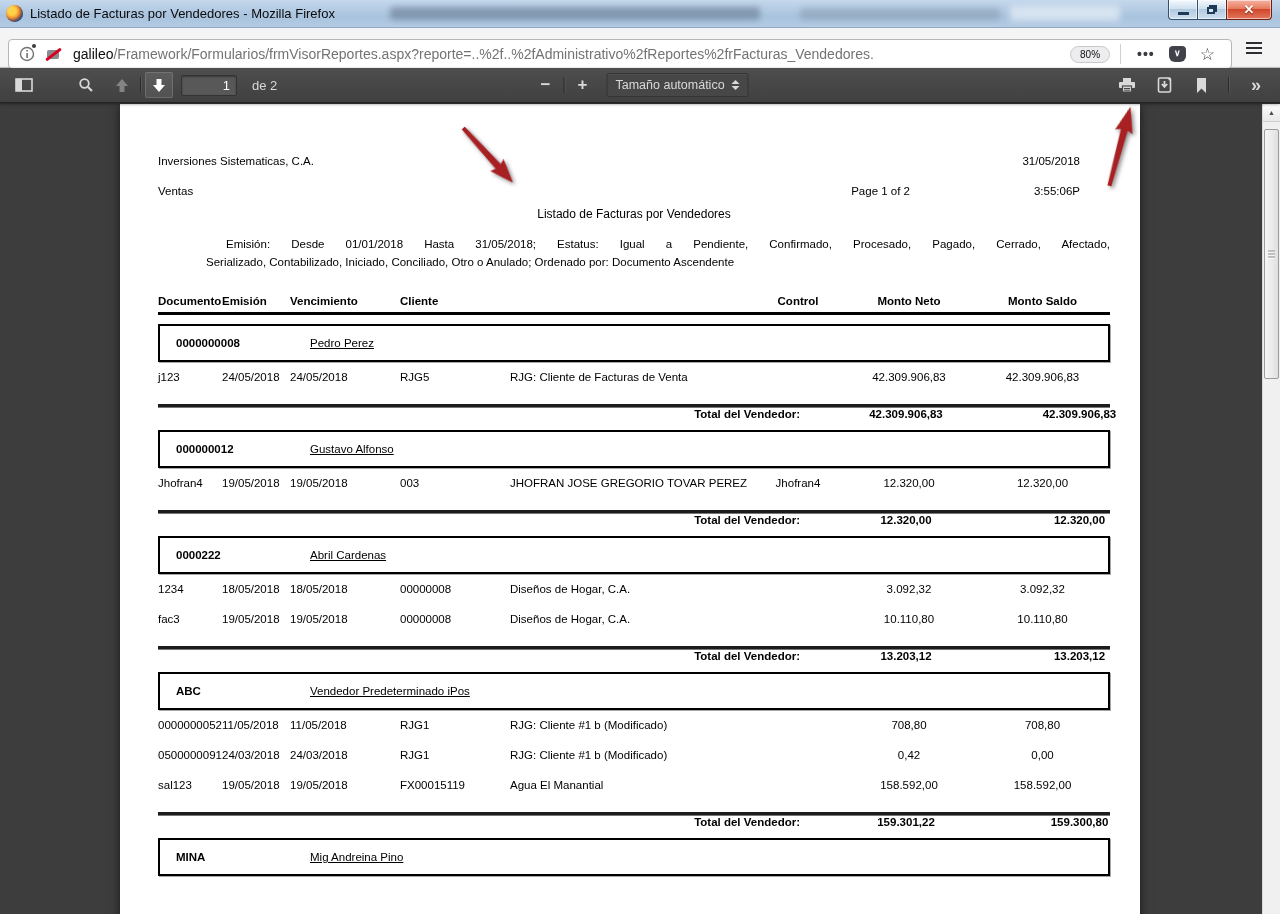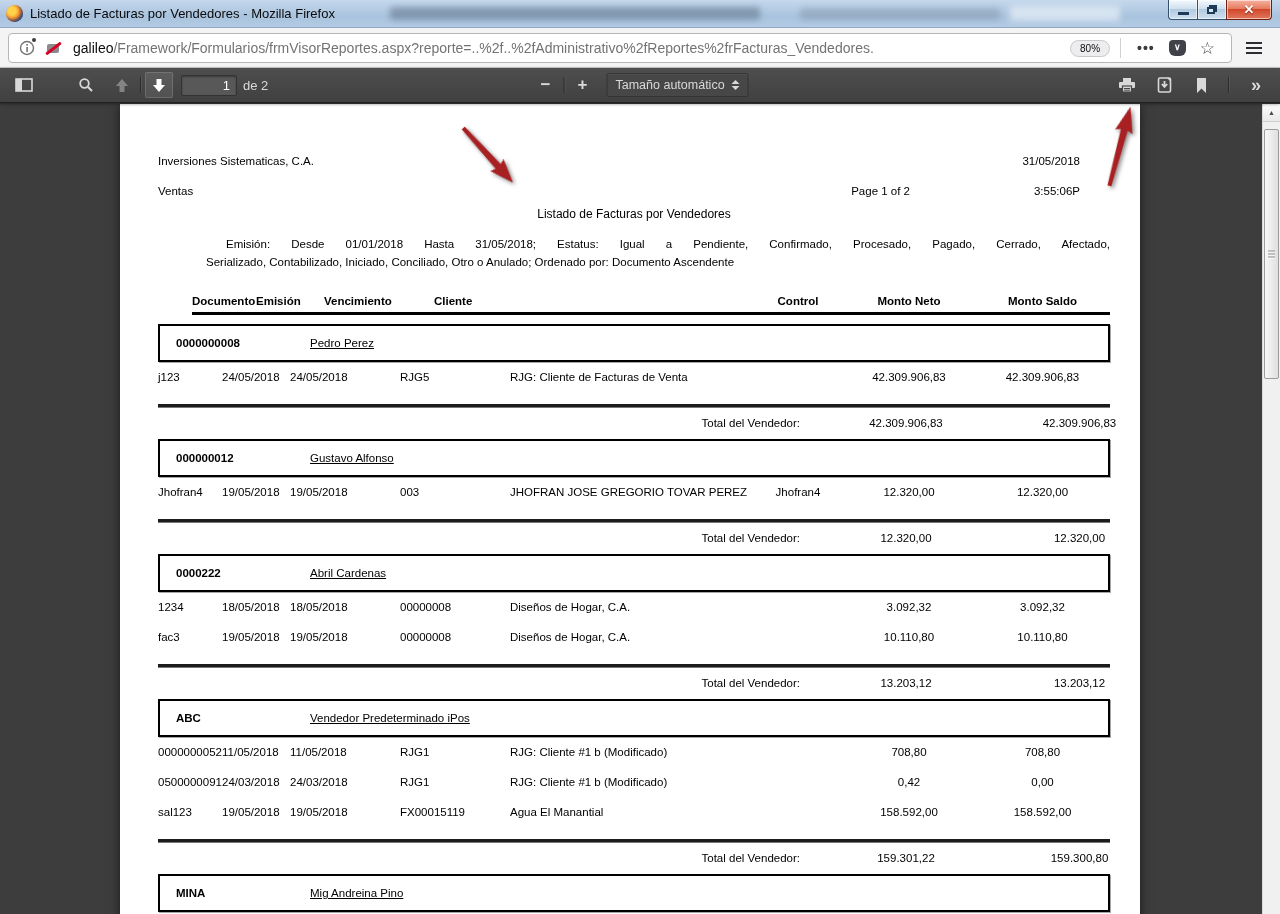--- a/index.html
+++ b/index.html
@@ -28,21 +28,21 @@
   .win-close { width:46px; border-radius:0 0 4px 0; border-color:#6e1f10;
     background:linear-gradient(#f7b3a2,#e67c5f 45%,#cf4428 46%,#e2775b);
     color:#fff; font-size:13px; font-weight:bold; text-shadow:0 1px 1px #7a1d0a; }
   .min-glyph { width:11px; height:3px; background:#1d3a57; margin-top:8px; }
   .max-glyph { position:relative; width:10px; height:9px; }
   .max-glyph .sq1 { position:absolute; right:0; top:0; width:8px; height:7px; border:2px solid #1d3a57; background:transparent; }
   .max-glyph .sq2 { position:absolute; left:0; bottom:0; width:8px; height:7px; border:2px solid #1d3a57; background:#d7e5f2; }
 
   
   .navbar { position:relative; height:40px; background:#f4f4f5; border-bottom:1px solid #cccccc; }
-  .urlbar { position:absolute; left:8px; top:5px; width:1224px; height:30px; background:#fff;
+  .urlbar { position:absolute; left:8px; top:11px; width:1224px; height:30px; background:#fff;
     border:1px solid #b6b6b8; border-radius:4px; display:flex; align-items:center; padding:0 10px; }
   .identity-icon { position:relative; width:16px; height:16px; flex:0 0 auto; }
   .identity-icon svg { display:block; }
   .identity-icon::after { content:""; position:absolute; right:-1px; top:-2px; width:4px; height:4px;
     border-radius:50%; background:#3c3c3c; }
   .blocked-icon { position:relative; width:16px; height:14px; margin-left:10px; flex:0 0 auto; }
   .blocked-icon .brick { position:absolute; left:2px; top:3px; width:12px; height:9px; background:#8a8a8f; border-radius:2px; }
   .blocked-icon .slash { position:absolute; left:-1px; top:6px; width:19px; height:3px; background:#d70022;
     transform:rotate(-38deg); border-radius:2px; }
   .url-text { margin-left:12px; font-size:14px; color:#737373; white-space:nowrap; overflow:hidden; }
@@ -65,21 +65,21 @@
     align-items:center; padding:0 10px; z-index:5; }
   .tb-btn { height:26px; min-width:28px; display:flex; align-items:center; justify-content:center;
     border-radius:2px; color:#d9d9d9; }
   .tb-btn svg { display:block; }
   .tb-disabled { opacity:.42; }
   .tb-active { background:rgba(255,255,255,.09); border:1px solid rgba(255,255,255,.14); }
   .tb-divider { width:1px; height:16px; background:#2c2c2c; box-shadow:1px 0 0 rgba(255,255,255,.08); margin:0 4px; }
   .page-input { width:56px; height:21px; margin-left:8px; background:#585858; border:1px solid #333;
     border-radius:2px; color:#fff; font-size:13px; text-align:right; padding:0 6px;
     box-shadow:inset 0 1px 2px rgba(0,0,0,.35); }
-  .page-of { color:#d9d9d9; font-size:13px; margin-left:6px; white-space:nowrap; }
+  .page-of { color:#d9d9d9; font-size:13px; margin-left:15px; white-space:nowrap; }
   .tb-center { position:absolute; left:50%; transform:translateX(-50%); display:flex; align-items:center; }
   .zoom-glyph { font-size:17px; font-weight:bold; }
   .zoom-select { margin-left:10px; width:142px; height:24px; background:#474747; border:1px solid #343434;
     border-radius:2px; color:#d9d9d9; font-size:12.5px; display:flex; align-items:center;
     padding:0 8px; box-shadow:inset 0 1px 0 rgba(255,255,255,.06); }
   .sel-arrows { margin-left:auto; display:flex; flex-direction:column; gap:2px; }
   .sel-arrows i { display:block; width:0; height:0; border-left:4px solid transparent; border-right:4px solid transparent; }
   .sel-up { border-bottom:4px solid #d9d9d9; }
   .sel-down { border-top:4px solid #d9d9d9; }
   .tb-right { margin-left:auto; display:flex; align-items:center; gap:9px; }
@@ -105,31 +105,31 @@
   .rpt { padding:34px 30px 0 38px; font-size:11.5px; }
   .hdr-row { display:flex; align-items:baseline; line-height:14px; margin-bottom:6px;margin-top:16px; }
   .hdr-left { flex:1 1 auto; }
   .hdr-pages { margin-left:auto; }
   .hdr-rcol { width:112px; text-align:right; margin-right:30px; margin-left:58px; }
   .rpt-title { text-align:center; margin-top:9px; font-size:12px; }
   .filters { margin-top:14px; line-height:18px;margin-left:48px; }
   .filters .l1 { text-align:justify; text-align-last:justify; text-indent:20px; }
 
   .grid { display:grid; grid-template-columns:64px 68px 110px 110px 1fr 90px 132px 135px; }
-  .thead { margin-top:23px; font-weight:bold; padding-bottom:4px; border-bottom:3px solid #000; line-height:14px;margin-left:34px; }
+  .thead { margin-top:23px; font-weight:bold; padding-bottom:4px; border-bottom:3px solid #000; line-height:14px; }
   .col-cliente { grid-column:4 / span 2; }
   .tr-right { text-align:center; }
 
   .vendor-box { margin-top:9px; height:38px; border:2px solid #000; border-radius:0;
     display:flex; align-items:center; background:#fff; box-shadow:1px 1px 0 rgba(0,0,0,.35); }
   .vendor-code { font-weight:bold; margin-left:16px; }
   .vendor-name { position:absolute; margin-left:150px;text-decoration:underline; }
   .detail-row { align-items:center; height:30px; line-height:13px; }
   .total-rule { margin-top:12px; height:3px; background:#1c1c1c; box-shadow:0 1px 0 #777; }
-  .total-row { margin-top:9px; font-weight:normal; line-height:14px;gap:40px; }
+  .total-row { font-weight:bold; line-height:14px;gap:40px; }
   .total-label { grid-column:1 / span 6; text-align:right; }
 
   
   .arrows { position:absolute; left:0; top:0; width:100%; height:100%; pointer-events:none; z-index:6; }
 </style>
 </head>
 <body>
 
 <div class="titlebar">
   <div class="blur-blob blob1"></div>

